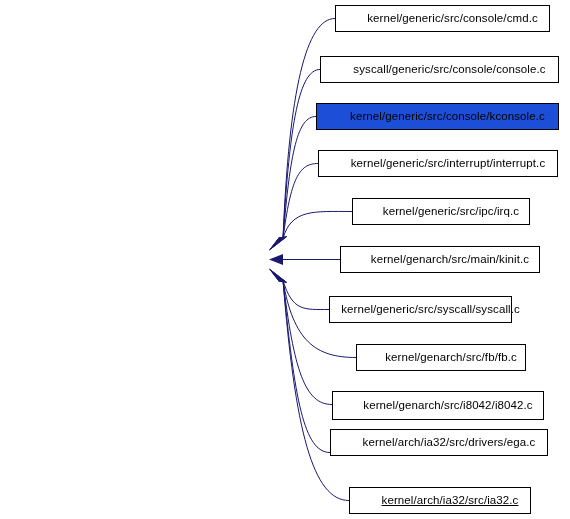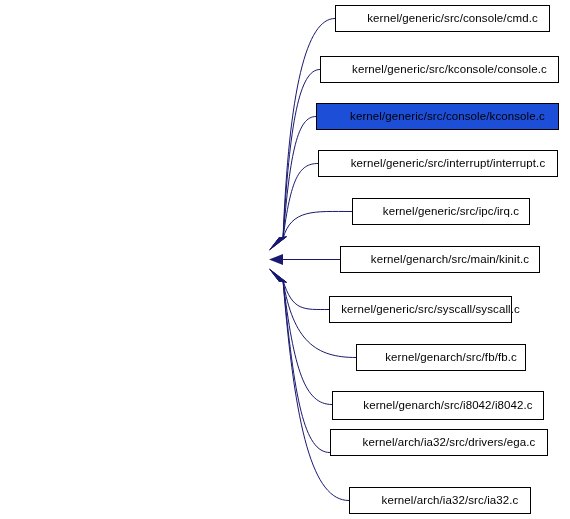--- a/index.html
+++ b/index.html
@@ -80,21 +80,21 @@
         <path d="M 269 268.5 L 287 282.5 L 279 281.5 Z"></path>
       </g>
   </svg>
 
 
   <div id="dep-nodes">
       <div class="node dep" style="left: 335px; top: 5px; width: 215px; height: 27px; border-color: rgb(0, 0, 0); background: rgb(255, 255, 255);">
         <span>kernel/generic/src/console/cmd.c</span>
       </div>
       <div class="node dep" style="left: 320px; top: 56px; width: 239px; height: 27px; border-color: rgb(0, 0, 0); background: rgb(255, 255, 255);">
-        <span>kernel/generic/src/kconsole/console.c</span>
+        <span>syscall/generic/src/console/console.c</span>
       </div>
       <div class="node dep" style="left: 316px; top: 103px; width: 243px; height: 27px; border-color: rgb(0, 0, 0); background: #1d4ed8;">
         <span>kernel/generic/src/console/kconsole.c</span>
       </div>
       <div class="node dep" style="left: 318px; top: 150px; width: 240px; height: 27px; border-color: rgb(0, 0, 0); background: rgb(255, 255, 255);">
         <span>kernel/generic/src/interrupt/interrupt.c</span>
       </div>
       <div class="node dep" style="left: 352px; top: 198px; width: 178px; height: 27px; border-color: rgb(0, 0, 0); background: rgb(255, 255, 255);">
         <span>kernel/generic/src/ipc/irq.c</span>
       </div>
@@ -106,18 +106,18 @@
       </div>
       <div class="node dep" style="left: 356px; top: 344px; width: 170px; height: 27px; border-color: rgb(0, 0, 0); background: rgb(255, 255, 255);">
         <span>kernel/genarch/src/fb/fb.c</span>
       </div>
       <div class="node dep" style="left: 332px; top: 391px; width: 212px; height: 29px; border-color: rgb(0, 0, 0); background: rgb(255, 255, 255);">
         <span>kernel/genarch/src/i8042/i8042.c</span>
       </div>
       <div class="node dep" style="left: 330px; top: 429px; width: 218px; height: 27px; border-color: rgb(0, 0, 0); background: rgb(255, 255, 255);">
         <span>kernel/arch/ia32/src/drivers/ega.c</span>
       </div>
-      <div class="node dep" style="left: 349px; top: 487px; width: 182px; height: 27px; border-color: rgb(0, 0, 0); background: rgb(255, 255, 255);">
+      <div class="node dep" style="left: 349px; top: 487px; width: 182px; height: 27px; border-color: rgb(0, 0, 0); background: rgb(255, 255, 255); text-decoration: underline;">
         <span>kernel/arch/ia32/src/ia32.c</span>
       </div>
     </div>
 
 </div>
 
 </body></html>

